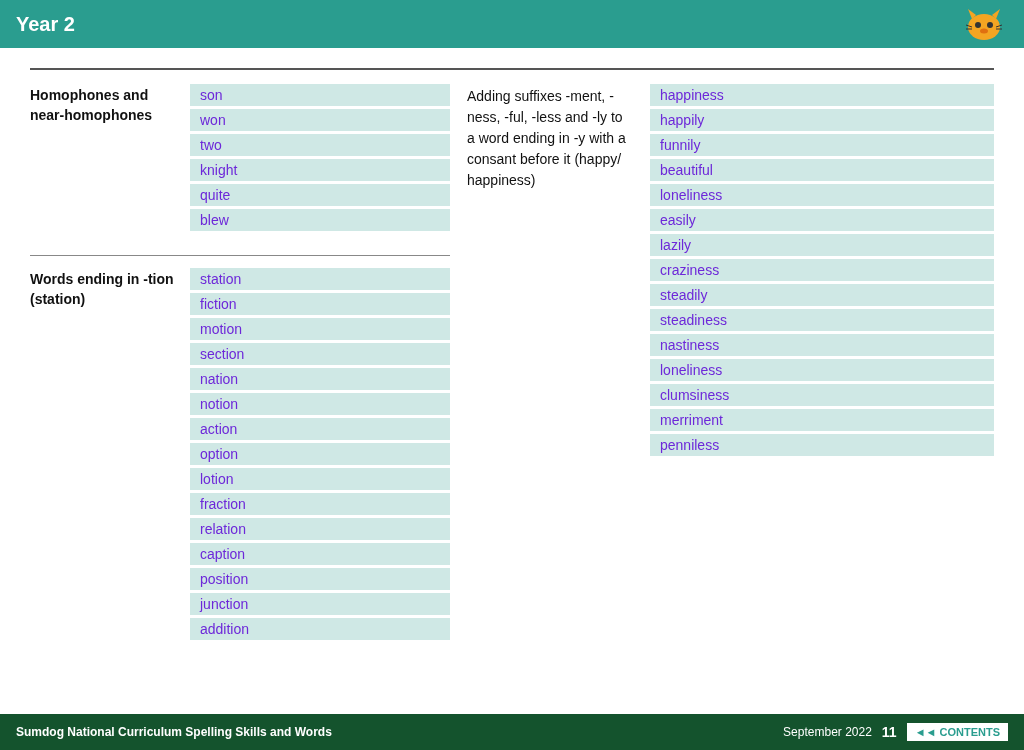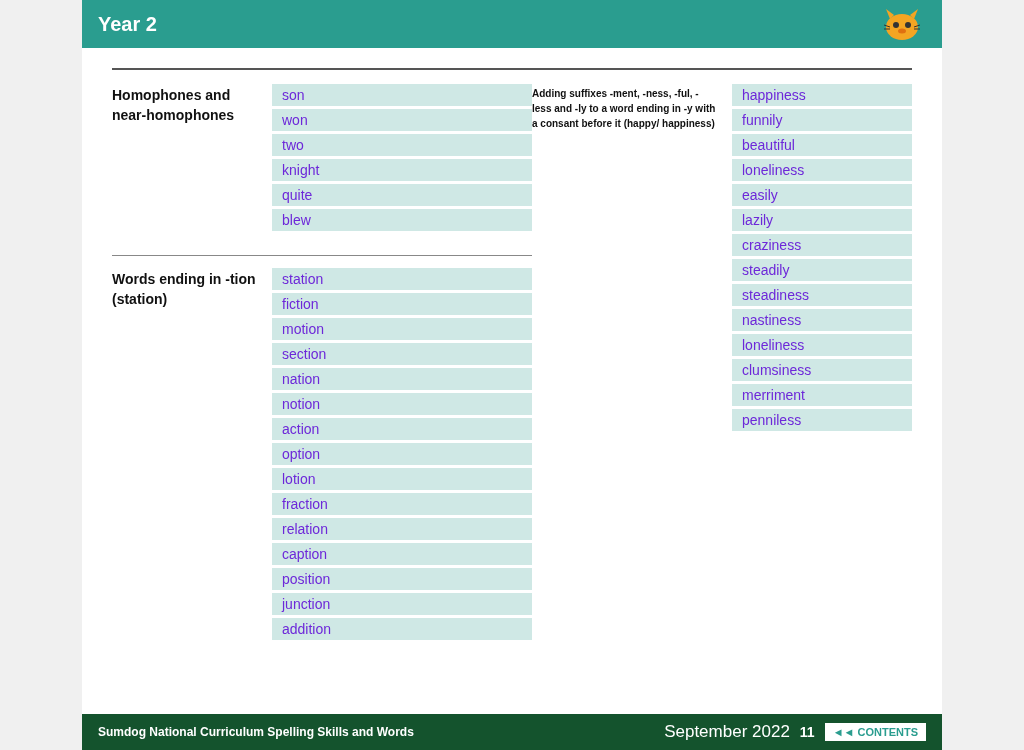--- a/index.html
+++ b/index.html
@@ -5,21 +5,21 @@
     * { margin: 0; padding: 0; box-sizing: border-box; }
     body {
       font-family: Arial, sans-serif;
       background: #f0f0f0;
       display: flex;
       justify-content: center;
       align-items: center;
       min-height: 100vh;
     }
     .page {
-      width: 860px;
+      width: 1024px;
       height: 750px;
       background: #ffffff;
       display: flex;
       flex-direction: column;
       position: relative;
       overflow: hidden;
     }
     
     .header {
       background: #2a9d8f;
@@ -99,24 +99,25 @@
       background: #888;
       margin: 6px 0 12px 0;
       width: 100%;
     }
     .right-label-area {
       width: 200px;
       padding-right: 16px;
       padding-top: 2px;
     }
     .right-section-title {
-      font-size: 10px;
-      font-weight: bold;
+      font-size: 14px;
+      font-weight: normal;
       color: #111;
       line-height: 1.5;
+      margin-left: 17px;
     }
     .right-word-list {
       display: flex;
       flex-direction: column;
       gap: 3px;
       flex: 1;
     }
     .right-divider-top {
       height: 2px;
       background: #555;
@@ -137,21 +138,21 @@
       font-size: 12px;
       font-weight: bold;
     }
     .footer-right {
       display: flex;
       align-items: center;
       gap: 10px;
     }
     .footer-date {
       color: #ffffff;
-      font-size: 17px;
+      font-size: 12px;
     }
     .footer-page {
       color: #ffffff;
       font-size: 14px;
       font-weight: bold;
     }
     .footer-contents-btn {
       background: #ffffff;
       color: #2a9d8f;
       font-size: 11px;
@@ -239,20 +240,21 @@
     </div>
 
     <div class="right-panel-wrapper">
       <div class="right-divider-top"></div>
       <div class="right-panel-inner">
         <div class="right-label-area">
           <div class="right-section-title">Adding suffixes -ment, -ness, -ful, -less and -ly to a word ending in -y with a consant before it (happy/ happiness)</div>
         </div>
         <div class="right-word-list">
           <div class="word-item">happiness</div>
+          <div class="word-item">happily</div>
           <div class="word-item">funnily</div>
           <div class="word-item">beautiful</div>
           <div class="word-item">loneliness</div>
           <div class="word-item">easily</div>
           <div class="word-item">lazily</div>
           <div class="word-item">craziness</div>
           <div class="word-item">steadily</div>
           <div class="word-item">steadiness</div>
           <div class="word-item">nastiness</div>
           <div class="word-item">loneliness</div>

